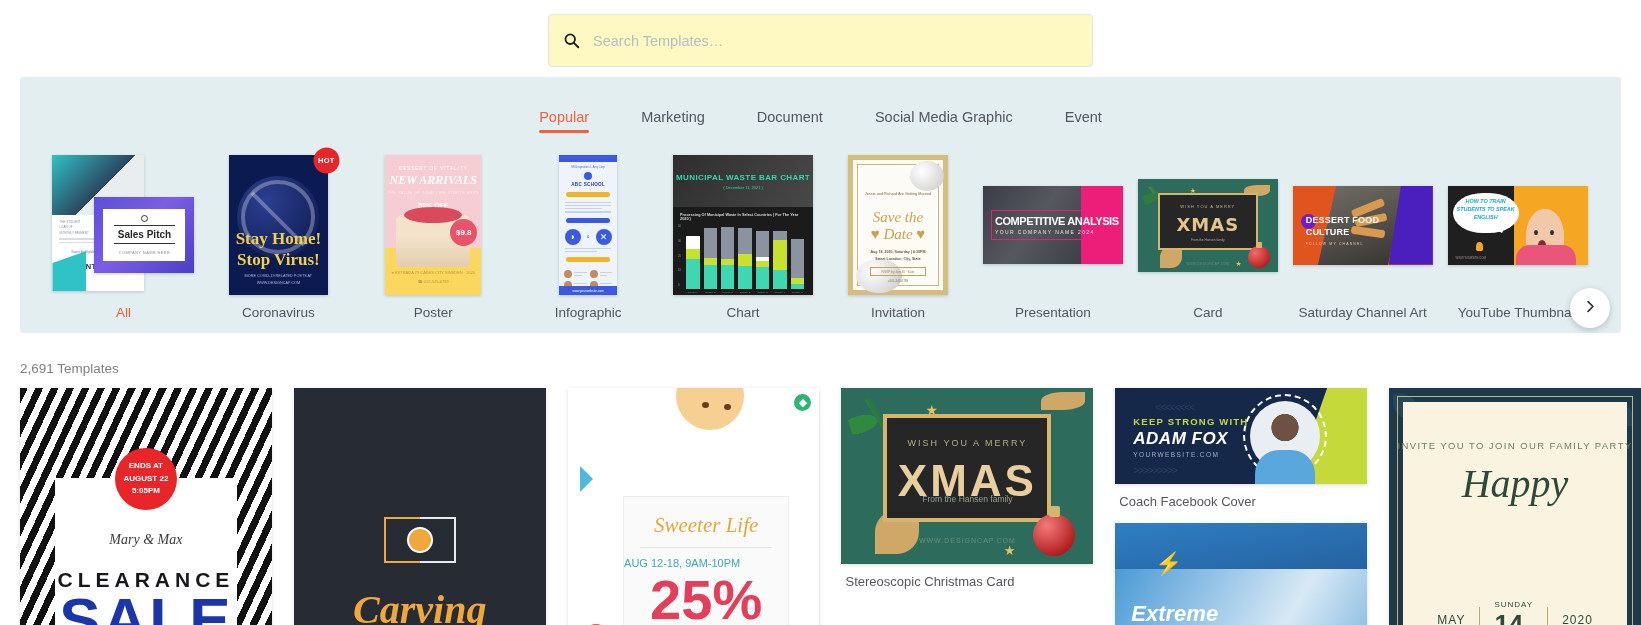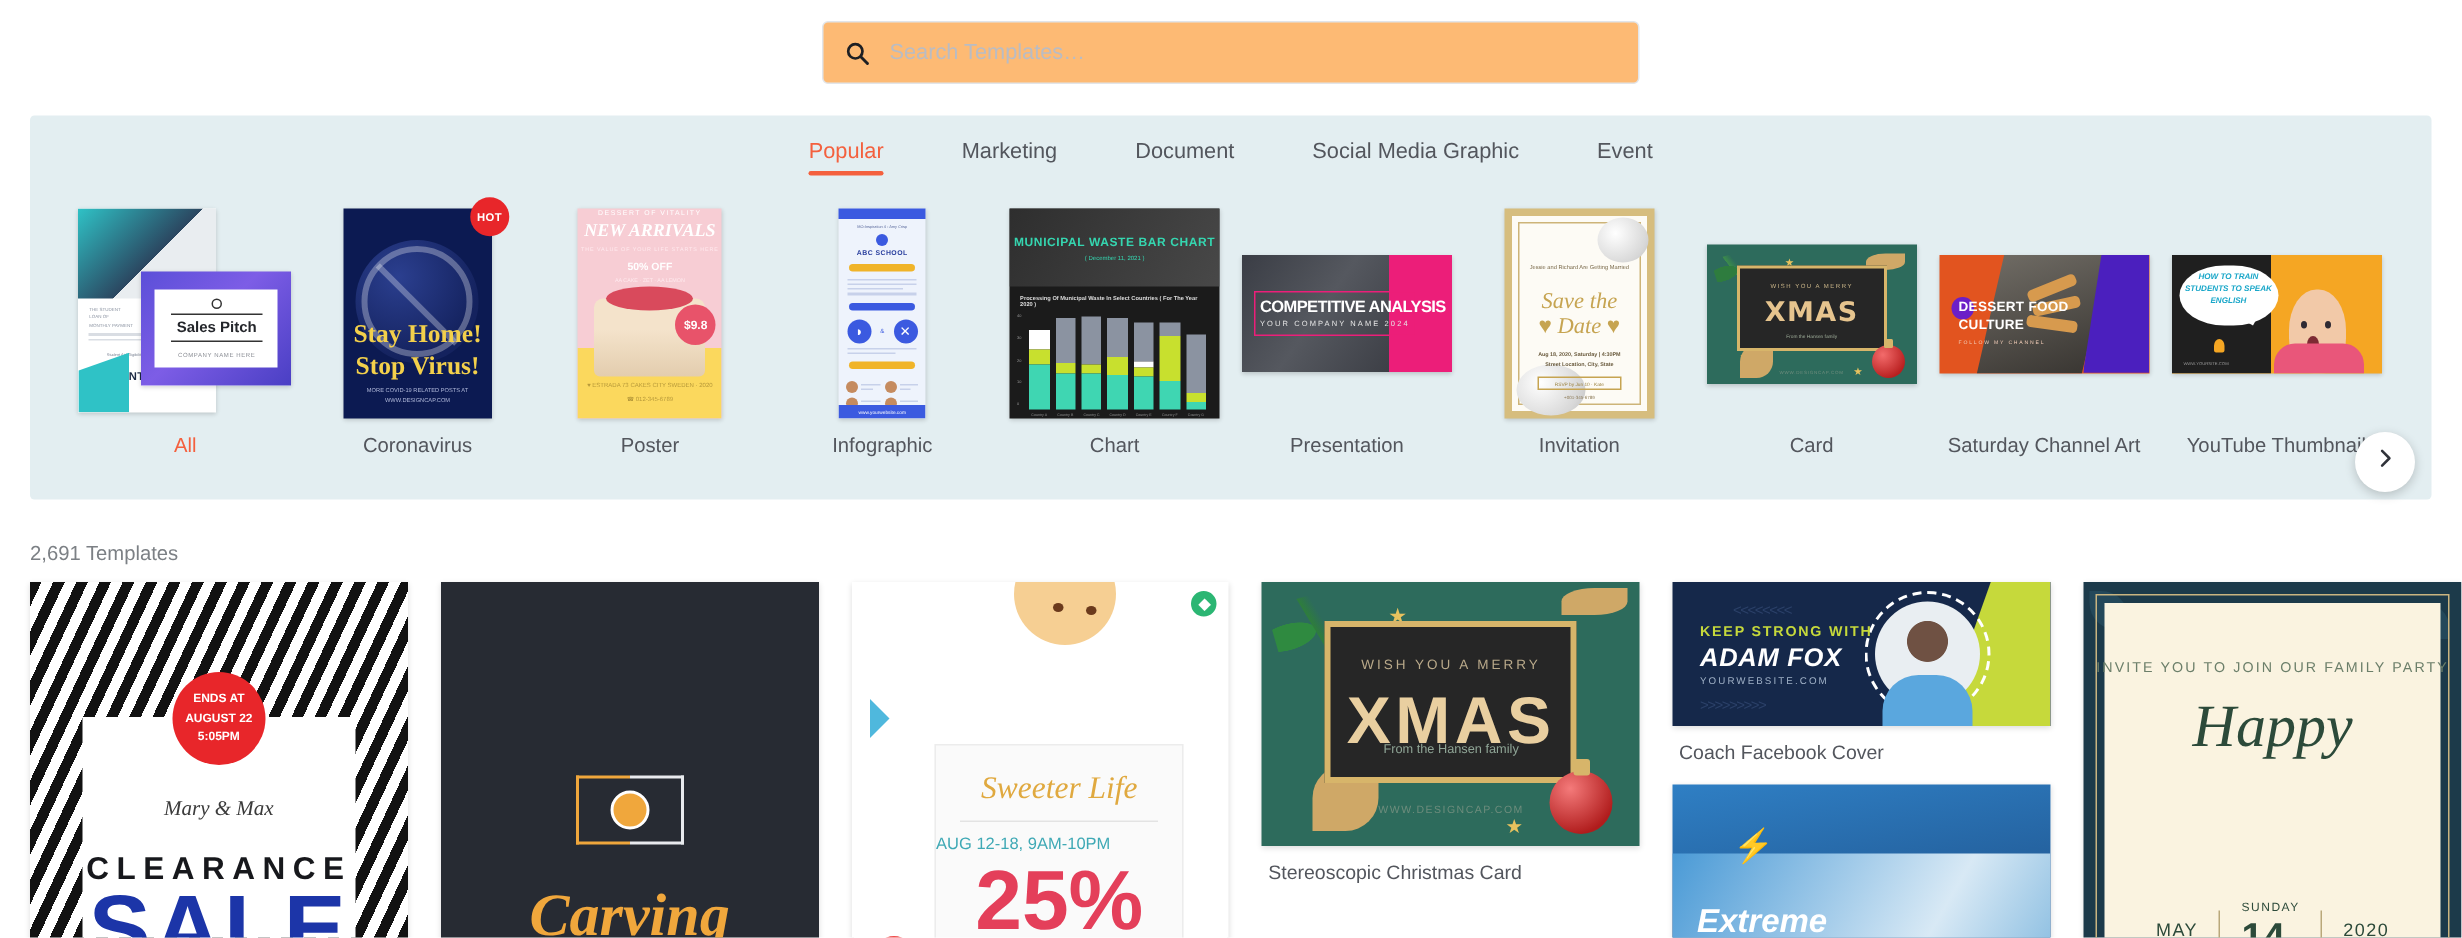--- a/index.html
+++ b/index.html
@@ -8,36 +8,36 @@
     width: 1641px; height: 625px;
     background: #ffffff;
     font-family: "Liberation Sans", sans-serif;
     overflow: hidden;
     position: relative;
   }
 
   
   .search-wrap { width:100%; padding-top:14px; display:flex; justify-content:center; }
   .search-box {
-    width:545px; height:42px; border:1px solid #e2e5e9; border-radius:4px;
-    background:#fdba74; display:flex; align-items:center; padding:0 14px; gap:11px;
+    width:545px; height:53px; border:1px solid #e2e5e9; border-radius:4px;
+    background:#fef9c3; display:flex; align-items:center; padding:0 14px; gap:11px;
   }
   .search-box .mag { flex:0 0 auto; display:flex; }
   .search-input {
     border:none; outline:none; flex:1; font-size:14.5px; color:#44464d;
     font-family:"Liberation Sans", sans-serif; background:transparent;
   }
   .search-input::placeholder { color:#b9bcc4; }
 
   
   .cat-panel {
     position:absolute; left:20px; top:77px; width:1601px; height:256px;
     background:#e3eef1; border-radius:3px;
   }
-  .tabs { display:flex; justify-content:center; gap:0; padding-top:16px; }
+  .tabs { display:flex; justify-content:center; gap:0; padding-top:32px; }
   .tab {
     font-size:14.5px; color:#53565d; padding:0 26px 8px; cursor:pointer;
     position:relative; white-space:nowrap;
   }
   .tab.active { color:#f4603e; font-weight:400; }
   .tab.active:after {
     content:""; position:absolute; left:26px; right:26px; bottom:0;
     height:3px; background:#f4603e; border-radius:2px;
   }
 
@@ -91,21 +91,21 @@
   .cv-ban:after { content:""; position:absolute; left:-4px; top:33px; width:74px; height:4px;
                   background:rgba(255,255,255,.3); transform:rotate(45deg); }
   .cv-txt { position:absolute; left:0; right:0; top:52%; text-align:center;
             color:#f3d04b; font-weight:bold; font-size:17px; line-height:1.25;
             font-family:"Liberation Serif", serif; }
   .cv-foot { position:absolute; left:0; right:0; bottom:9px; text-align:center;
              color:#aeb6d8; font-size:3.8px; line-height:1.7; }
 
   
   .th-po { width:96px; height:140px; background:#f7cdd4; position:relative; }
-  .po-pinktxt { text-align:center; }
+  .po-pinktxt { padding-top:11px; text-align:center; }
   .po-t1 { font-size:4.6px; color:#fff; letter-spacing:1px; }
   .po-t2 { font-size:12px; color:#fff; font-style:italic; font-weight:bold;
            font-family:"Liberation Serif", serif; margin-top:2px; }
   .po-t3 { font-size:3.6px; color:#ffe9ee; letter-spacing:.6px; margin-top:3px; }
   .po-t4 { font-size:7px; color:#fff; margin-top:7px; font-weight:bold; }
   .po-t5 { font-size:3.6px; color:#ffe9ee; margin-top:3px; }
   .po-yellow { position:absolute; left:0; right:0; bottom:0; height:47px; background:#fbd85d; }
   .po-cake { position:absolute; left:11px; bottom:28px; width:74px; height:52px;
              background:linear-gradient(180deg,#f4e3cb 40%,#e3cdae);
              border-radius:6px 6px 4px 4px; }
@@ -606,53 +606,53 @@
               <span>Country G</span>
             </div>
           <div class="ch-leg">Landfill · Incineration Without Energy Recovery · Incineration With Energy Recovery · Recycling &amp; Composting</div>
         </div>
       </div>
       <div class="cat-label">Chart</div>
     </div>
 
     <div class="cat">
       <div class="thumb-area">
-        <div class="th th-pr">
-          <div class="pr-img"></div>
-          <div class="pr-pink"></div>
-          <div class="pr-box"></div>
-          <div class="pr-t1">COMPETITIVE ANALYSIS</div>
-          <div class="pr-t2">YOUR COMPANY NAME 2024</div>
-        </div>
-      </div>
-      <div class="cat-label">Presentation</div>
-    </div>
-
-    <div class="cat">
-      <div class="thumb-area">
         <div class="th th-iv">
           <div class="iv-in"></div>
             <div class="iv-b"></div>
           <div class="fl" style="right:4px;top:6px;width:34px;height:30px;"></div>
           <div class="fl" style="left:8px;bottom:2px;width:46px;height:34px;"></div>
           <div class="iv-t1">Jessie and Richard
 Are Getting Married</div>
           <div class="iv-big">
             <div>Save the</div>
             <div>♥ Date ♥</div>
           </div>
           <div class="iv-t2">
             <div>Aug 18, 2020, Saturday    |    4:30PM</div>
             <div>Street Location, City, State</div>
           </div>
           <div class="iv-btn">RSVP by Jun 10  ·  Kate</div>
           <div class="iv-t3">+001-345-6789</div>
         </div>
       </div>
       <div class="cat-label">Invitation</div>
+    </div>
+
+    <div class="cat">
+      <div class="thumb-area">
+        <div class="th th-pr">
+          <div class="pr-img"></div>
+          <div class="pr-pink"></div>
+          <div class="pr-box"></div>
+          <div class="pr-t1">COMPETITIVE ANALYSIS</div>
+          <div class="pr-t2">YOUR COMPANY NAME 2024</div>
+        </div>
+      </div>
+      <div class="cat-label">Presentation</div>
     </div>
 
     <div class="cat">
       <div class="thumb-area">
         <div class="th th-cd">
           <div class="pine"></div>
           <div class="star" style="left:52px;top:8px">★</div>
           <div class="star" style="left:22px;bottom:14px">★</div>
           <div class="star" style="right:36px;bottom:4px">★</div>
           <div class="rib" style="right:8px;top:6px;width:26px;height:11px;border-radius:50% 0 50% 0;"></div>

